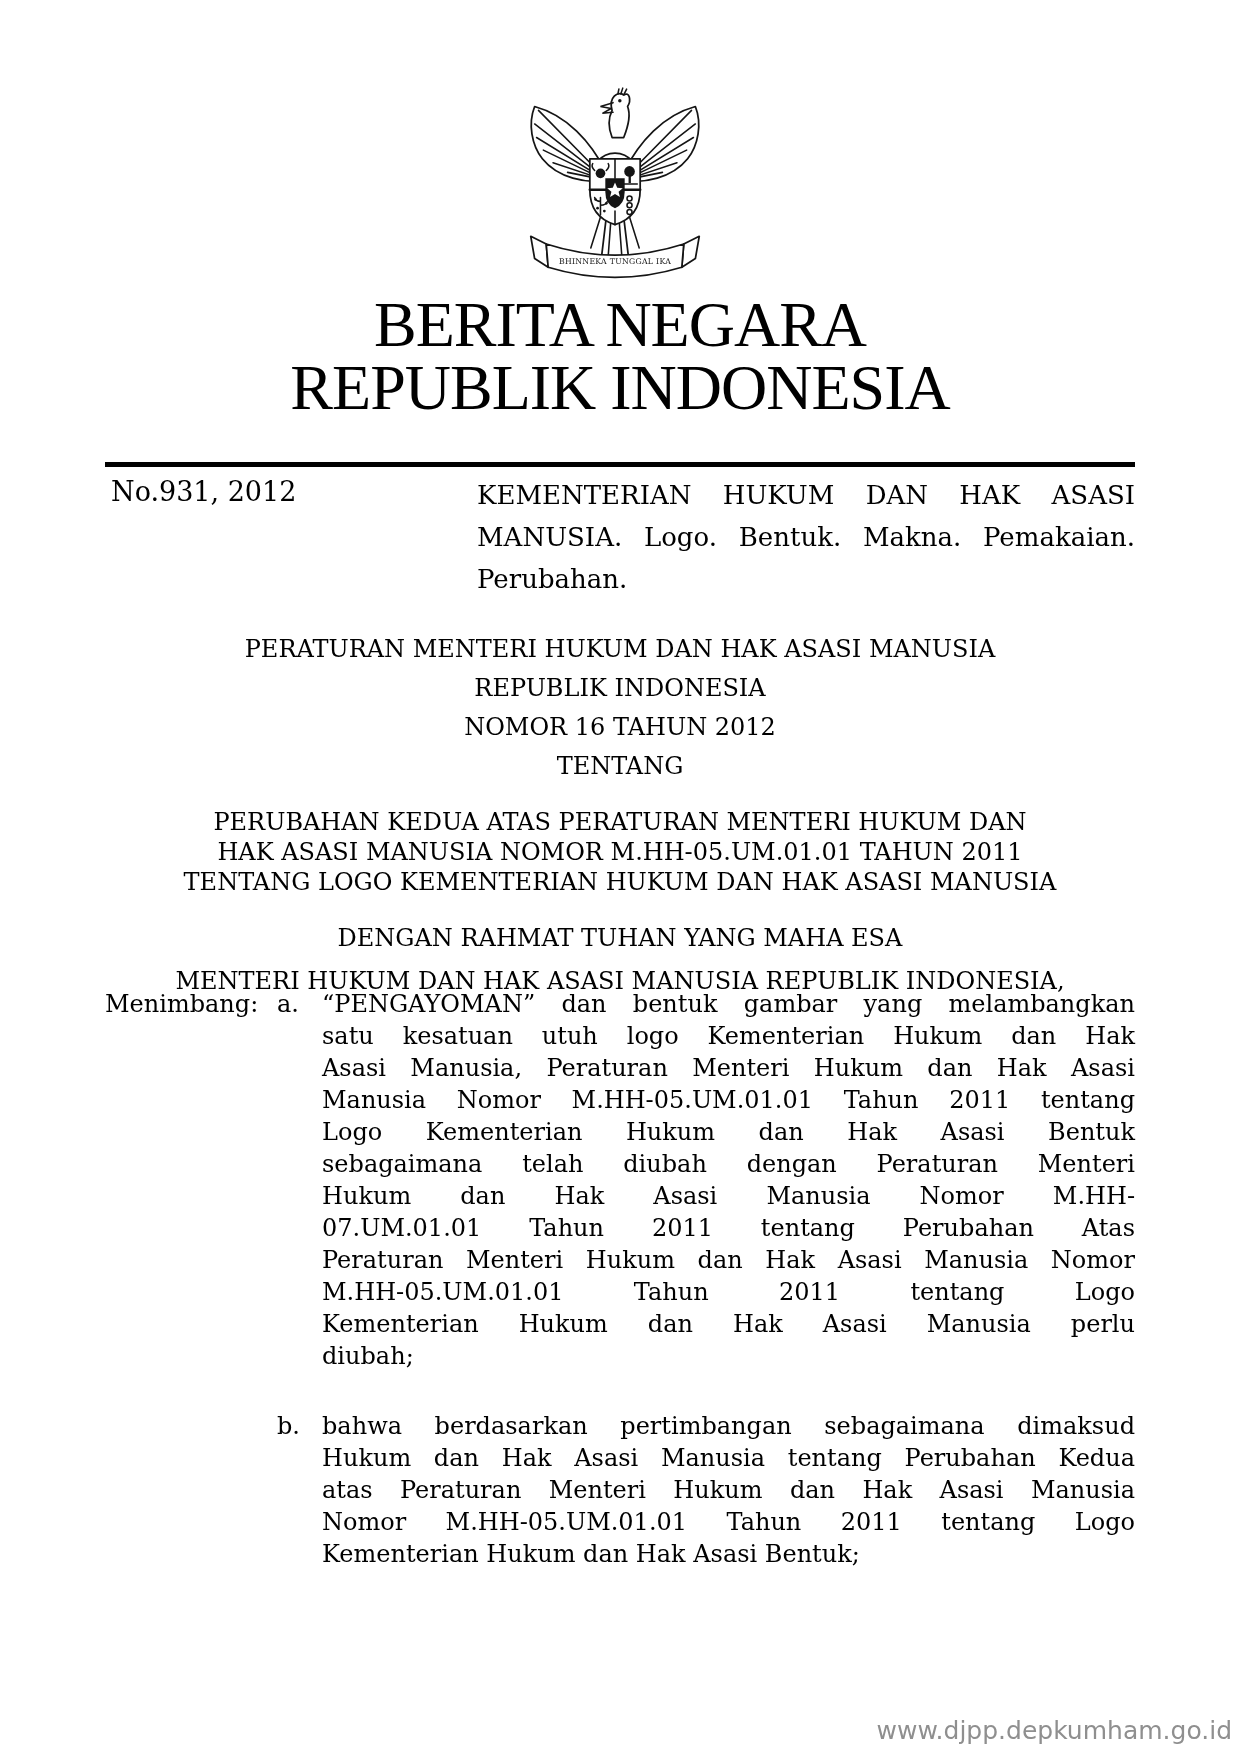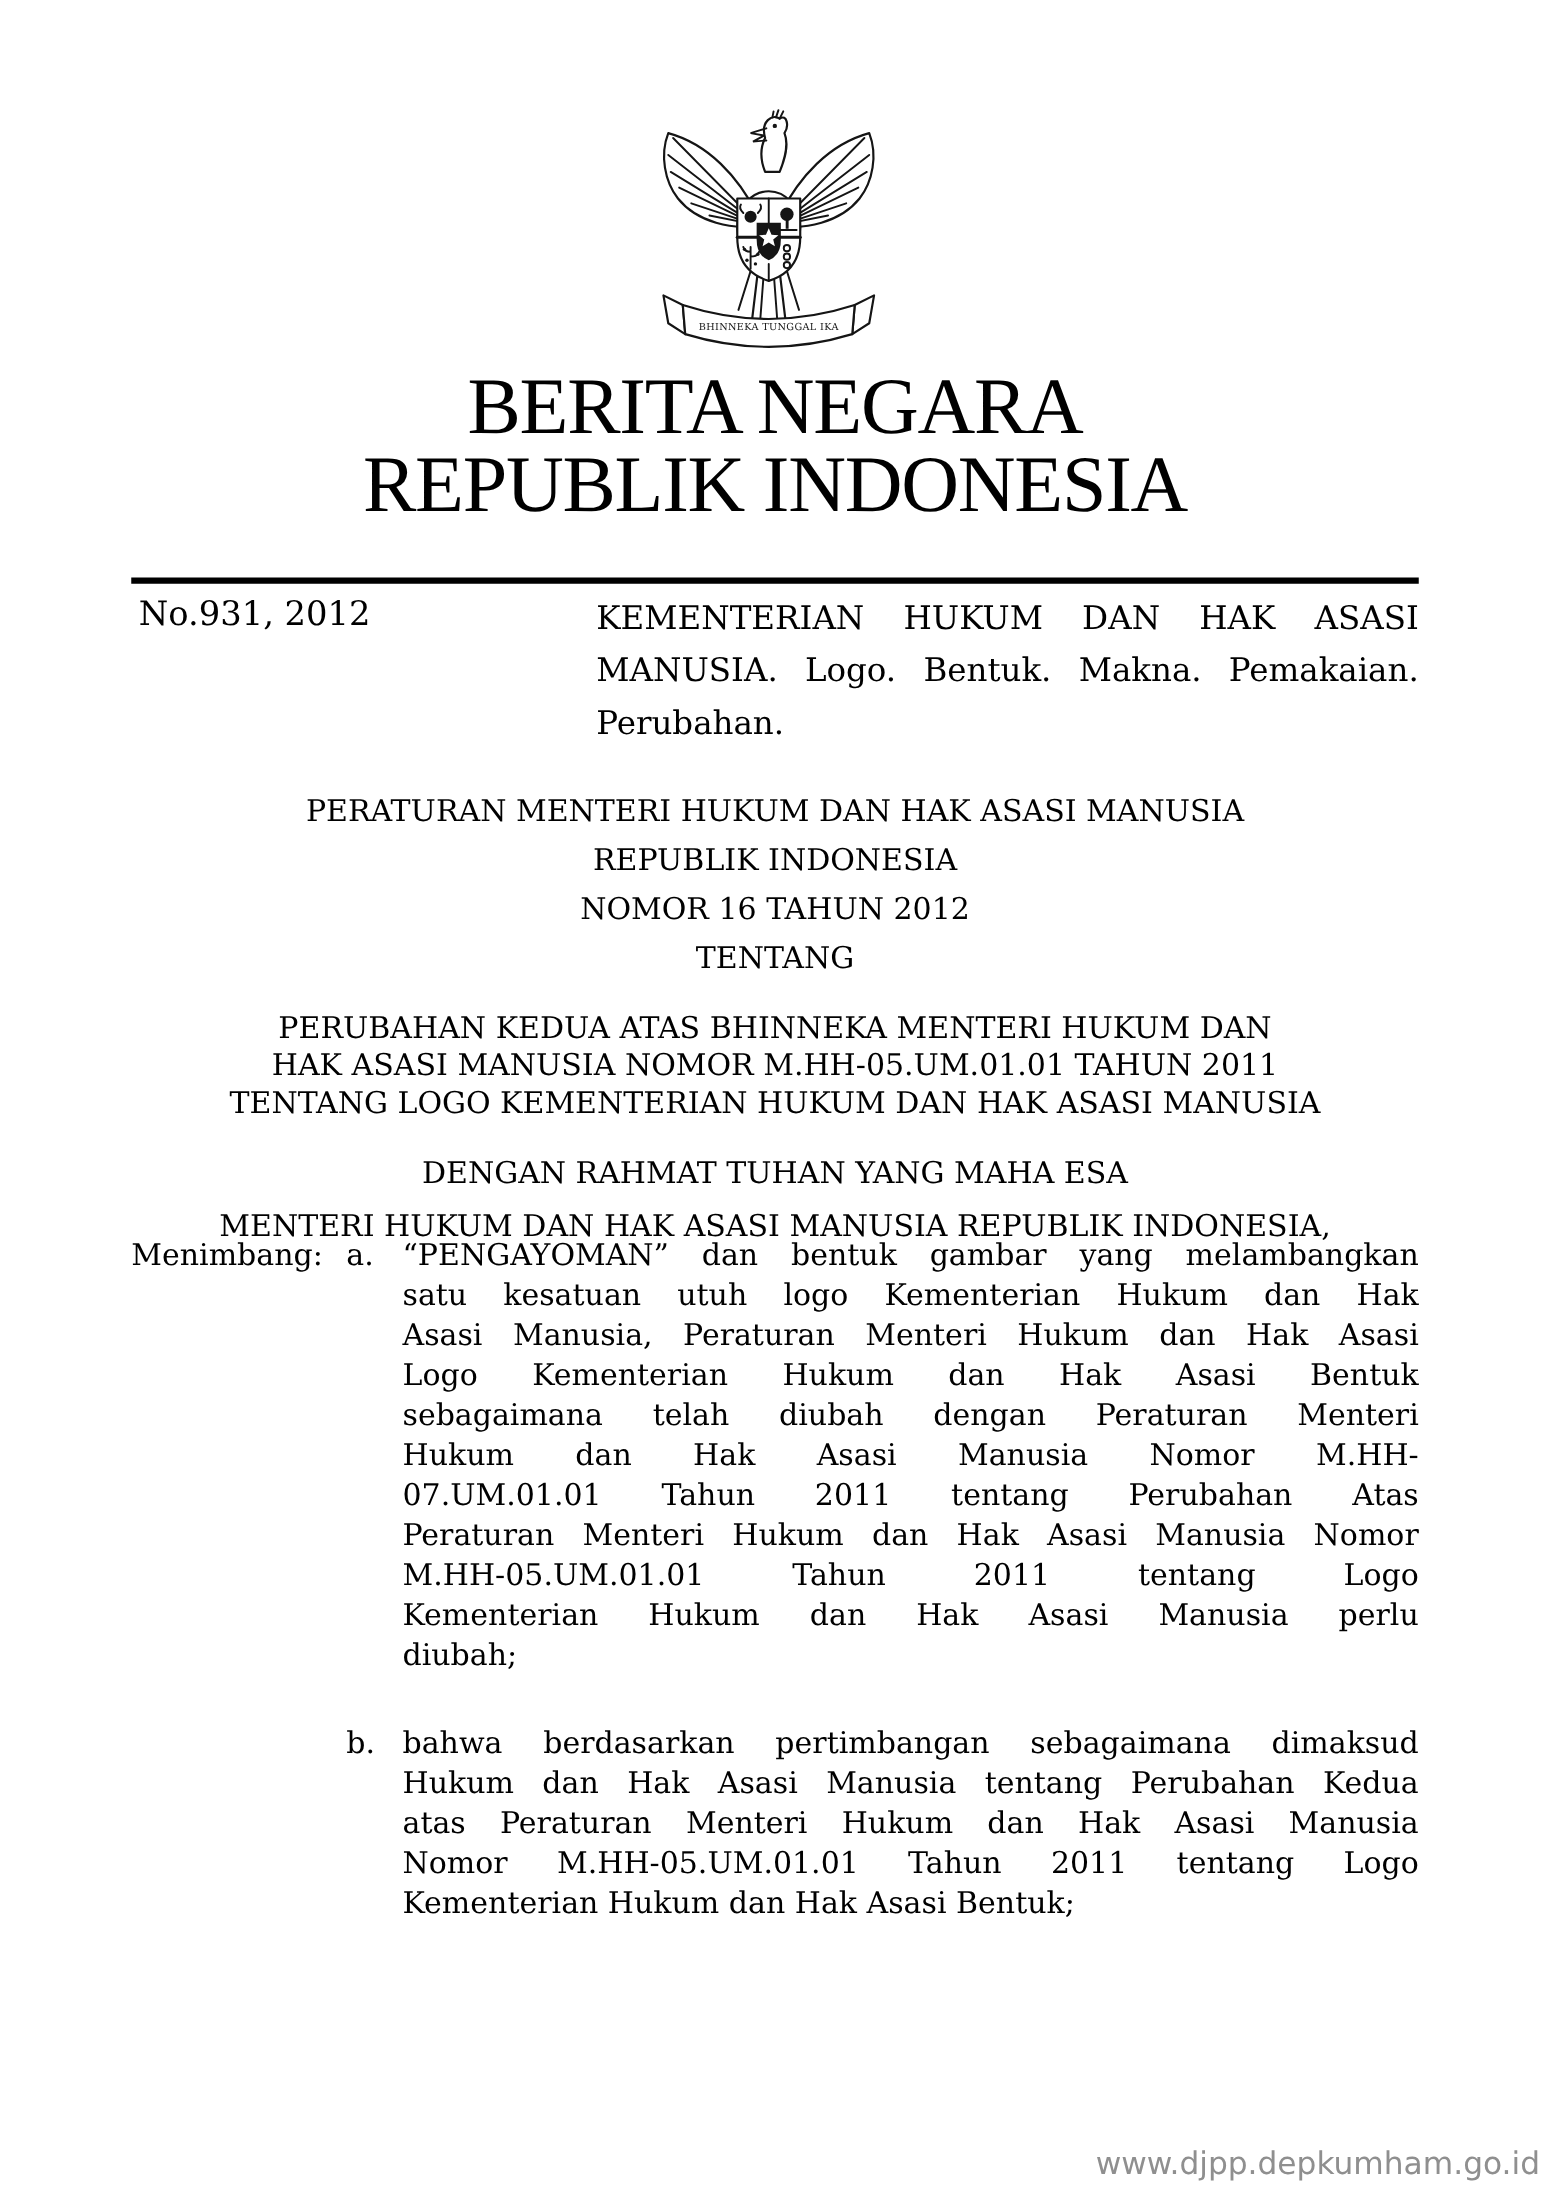--- a/index.html
+++ b/index.html
@@ -137,36 +137,37 @@
   </div>
 
   <div class="headings">
     <div>
         <div class="hline">PERATURAN MENTERI HUKUM DAN HAK ASASI MANUSIA</div>
         <div class="hline">REPUBLIK INDONESIA</div>
         <div class="hline">NOMOR 16 TAHUN 2012</div>
         <div class="hline">TENTANG</div>
       </div>
     <div class="subject">
-        <div class="cline">PERUBAHAN KEDUA ATAS BHINNEKA MENTERI HUKUM DAN</div>
+        <div class="cline">PERUBAHAN KEDUA ATAS PERATURAN MENTERI HUKUM DAN</div>
         <div class="cline">HAK ASASI MANUSIA NOMOR M.HH-05.UM.01.01 TAHUN 2011</div>
         <div class="cline">TENTANG LOGO KEMENTERIAN HUKUM DAN HAK ASASI MANUSIA</div>
       </div>
     <div class="invocation">DENGAN RAHMAT TUHAN YANG MAHA ESA</div>
     <div class="official">MENTERI HUKUM DAN HAK ASASI MANUSIA REPUBLIK INDONESIA,</div>
   </div>
 
   <div class="consider">
     <div class="c-row">
       <div class="c-label">Menimbang:</div>
       <div class="c-marker">a.</div>
       <div class="c-text">
           <div class="jline">“PENGAYOMAN” dan bentuk gambar yang melambangkan</div>
           <div class="jline">satu kesatuan utuh logo Kementerian Hukum dan Hak</div>
           <div class="jline">Asasi Manusia, Peraturan Menteri Hukum dan Hak Asasi</div>
+          <div class="jline">Manusia Nomor M.HH-05.UM.01.01 Tahun 2011 tentang</div>
           <div class="jline">Logo Kementerian Hukum dan Hak Asasi Bentuk</div>
           <div class="jline">sebagaimana telah diubah dengan Peraturan Menteri</div>
           <div class="jline">Hukum dan Hak Asasi Manusia Nomor M.HH-</div>
           <div class="jline">07.UM.01.01 Tahun 2011 tentang Perubahan Atas</div>
           <div class="jline">Peraturan Menteri Hukum dan Hak Asasi Manusia Nomor</div>
           <div class="jline">M.HH-05.UM.01.01 Tahun 2011 tentang Logo</div>
           <div class="jline">Kementerian Hukum dan Hak Asasi Manusia perlu</div>
           <div class="jline">diubah;</div>
         </div>
     </div>

